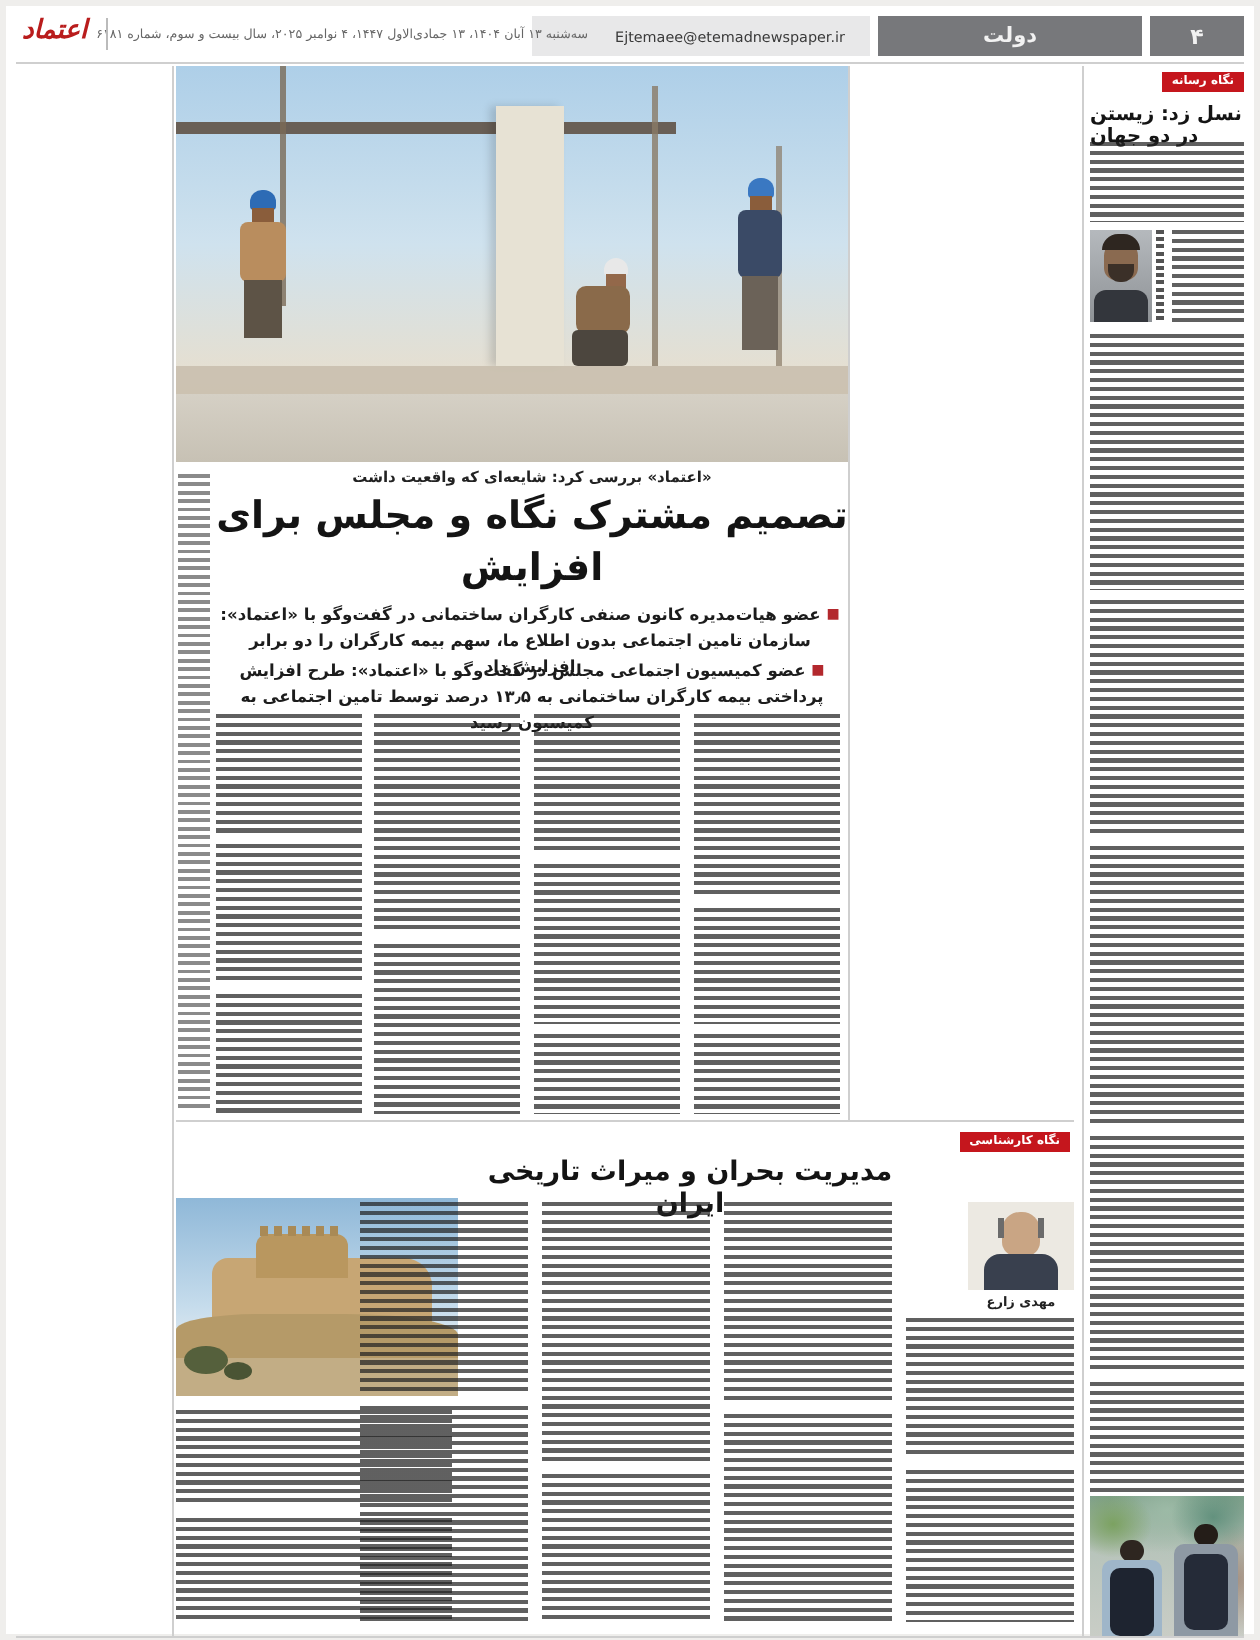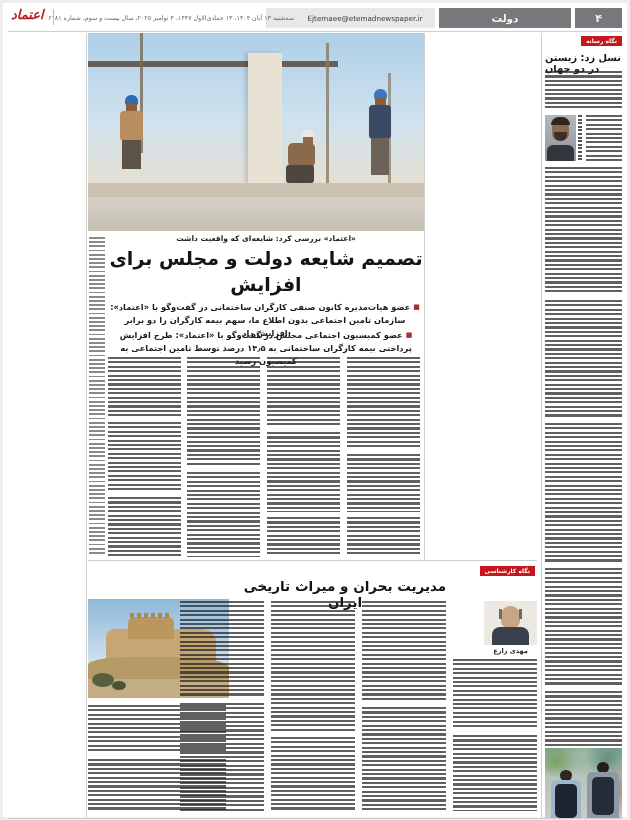--- a/index.html
+++ b/index.html
@@ -104,21 +104,21 @@
         <div class="abs" style="left:9px;top:9px;width:11px;height:8px;background:#8a5d3b;"></div>
         <div class="abs" style="left:3px;top:16px;width:22px;height:34px;background:#3a4a66;border-radius:4px;"></div>
         <div class="abs" style="left:5px;top:49px;width:18px;height:37px;background:#6b6258;"></div>
       </div>
       <div class="abs" style="left:0;top:150px;width:336px;height:14px;background:#c9bfae;opacity:.9;"></div>
       <div class="abs" style="left:0;top:164px;width:336px;height:34px;background:linear-gradient(180deg,#d5d0c5,#c7c1b4);"></div>
     </div>
 
     <div class="abs kicker" style="left:20px;right:0;top:201px;">«اعتماد» بررسی کرد: شایعه‌ای که واقعیت داشت</div>
     <div class="abs headline" style="left:20px;right:0;top:212px;">
-      <div>تصمیم شایعه دولت و مجلس برای افزایش</div>
+      <div>تصمیم مشترک نگاه و مجلس برای افزایش</div>
     </div>
     <p class="abs bullet-p" style="left:22px;right:4px;top:268px;">
       <span class="bullet-sq">■</span>
       <span>عضو هیات‌مدیره کانون صنفی کارگران ساختمانی در گفت‌وگو با «اعتماد»: سازمان تامین اجتماعی بدون اطلاع ما، سهم بیمه کارگران را دو برابر افزایش داد</span>
     </p>
     <p class="abs bullet-p" style="left:22px;right:2px;top:296px;">
       <span class="bullet-sq">■</span>
       <span>عضو کمیسیون اجتماعی مجلس در گفت‌وگو با «اعتماد»: طرح افزایش پرداختی بیمه کارگران ساختمانی به ۱۳٫۵ درصد توسط تامین اجتماعی به کمیسیون رسید</span>
     </p>
 

